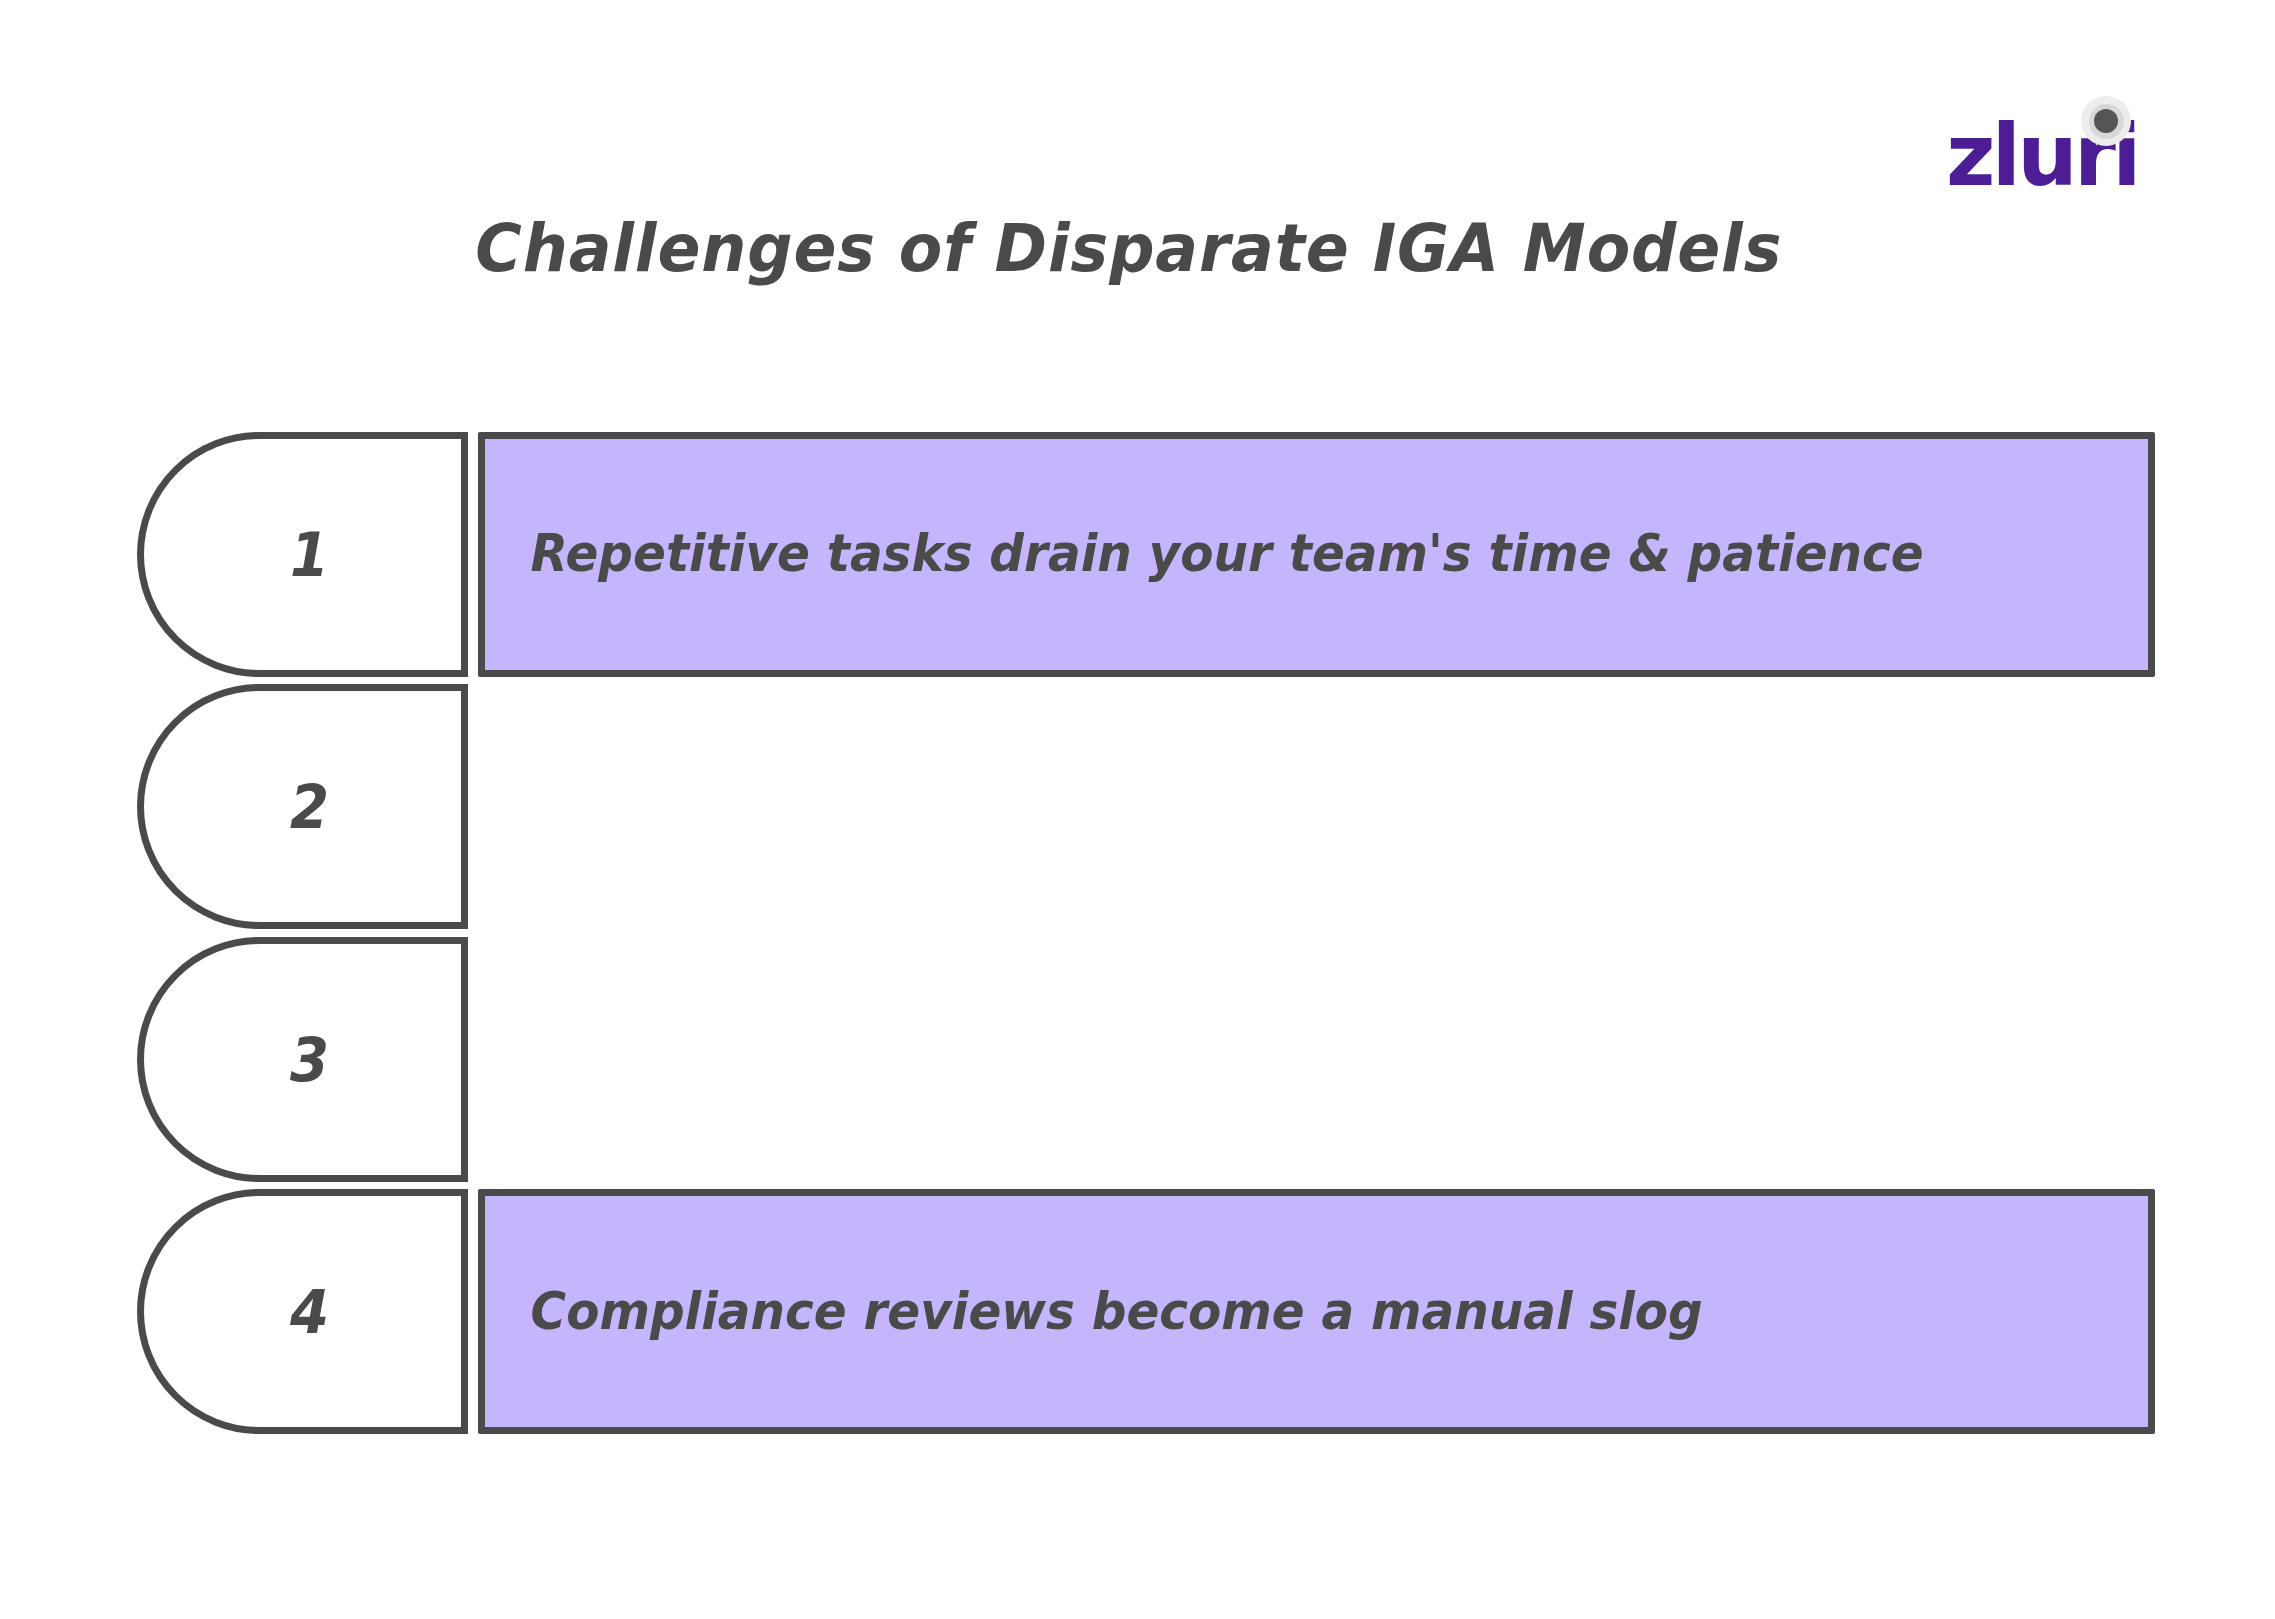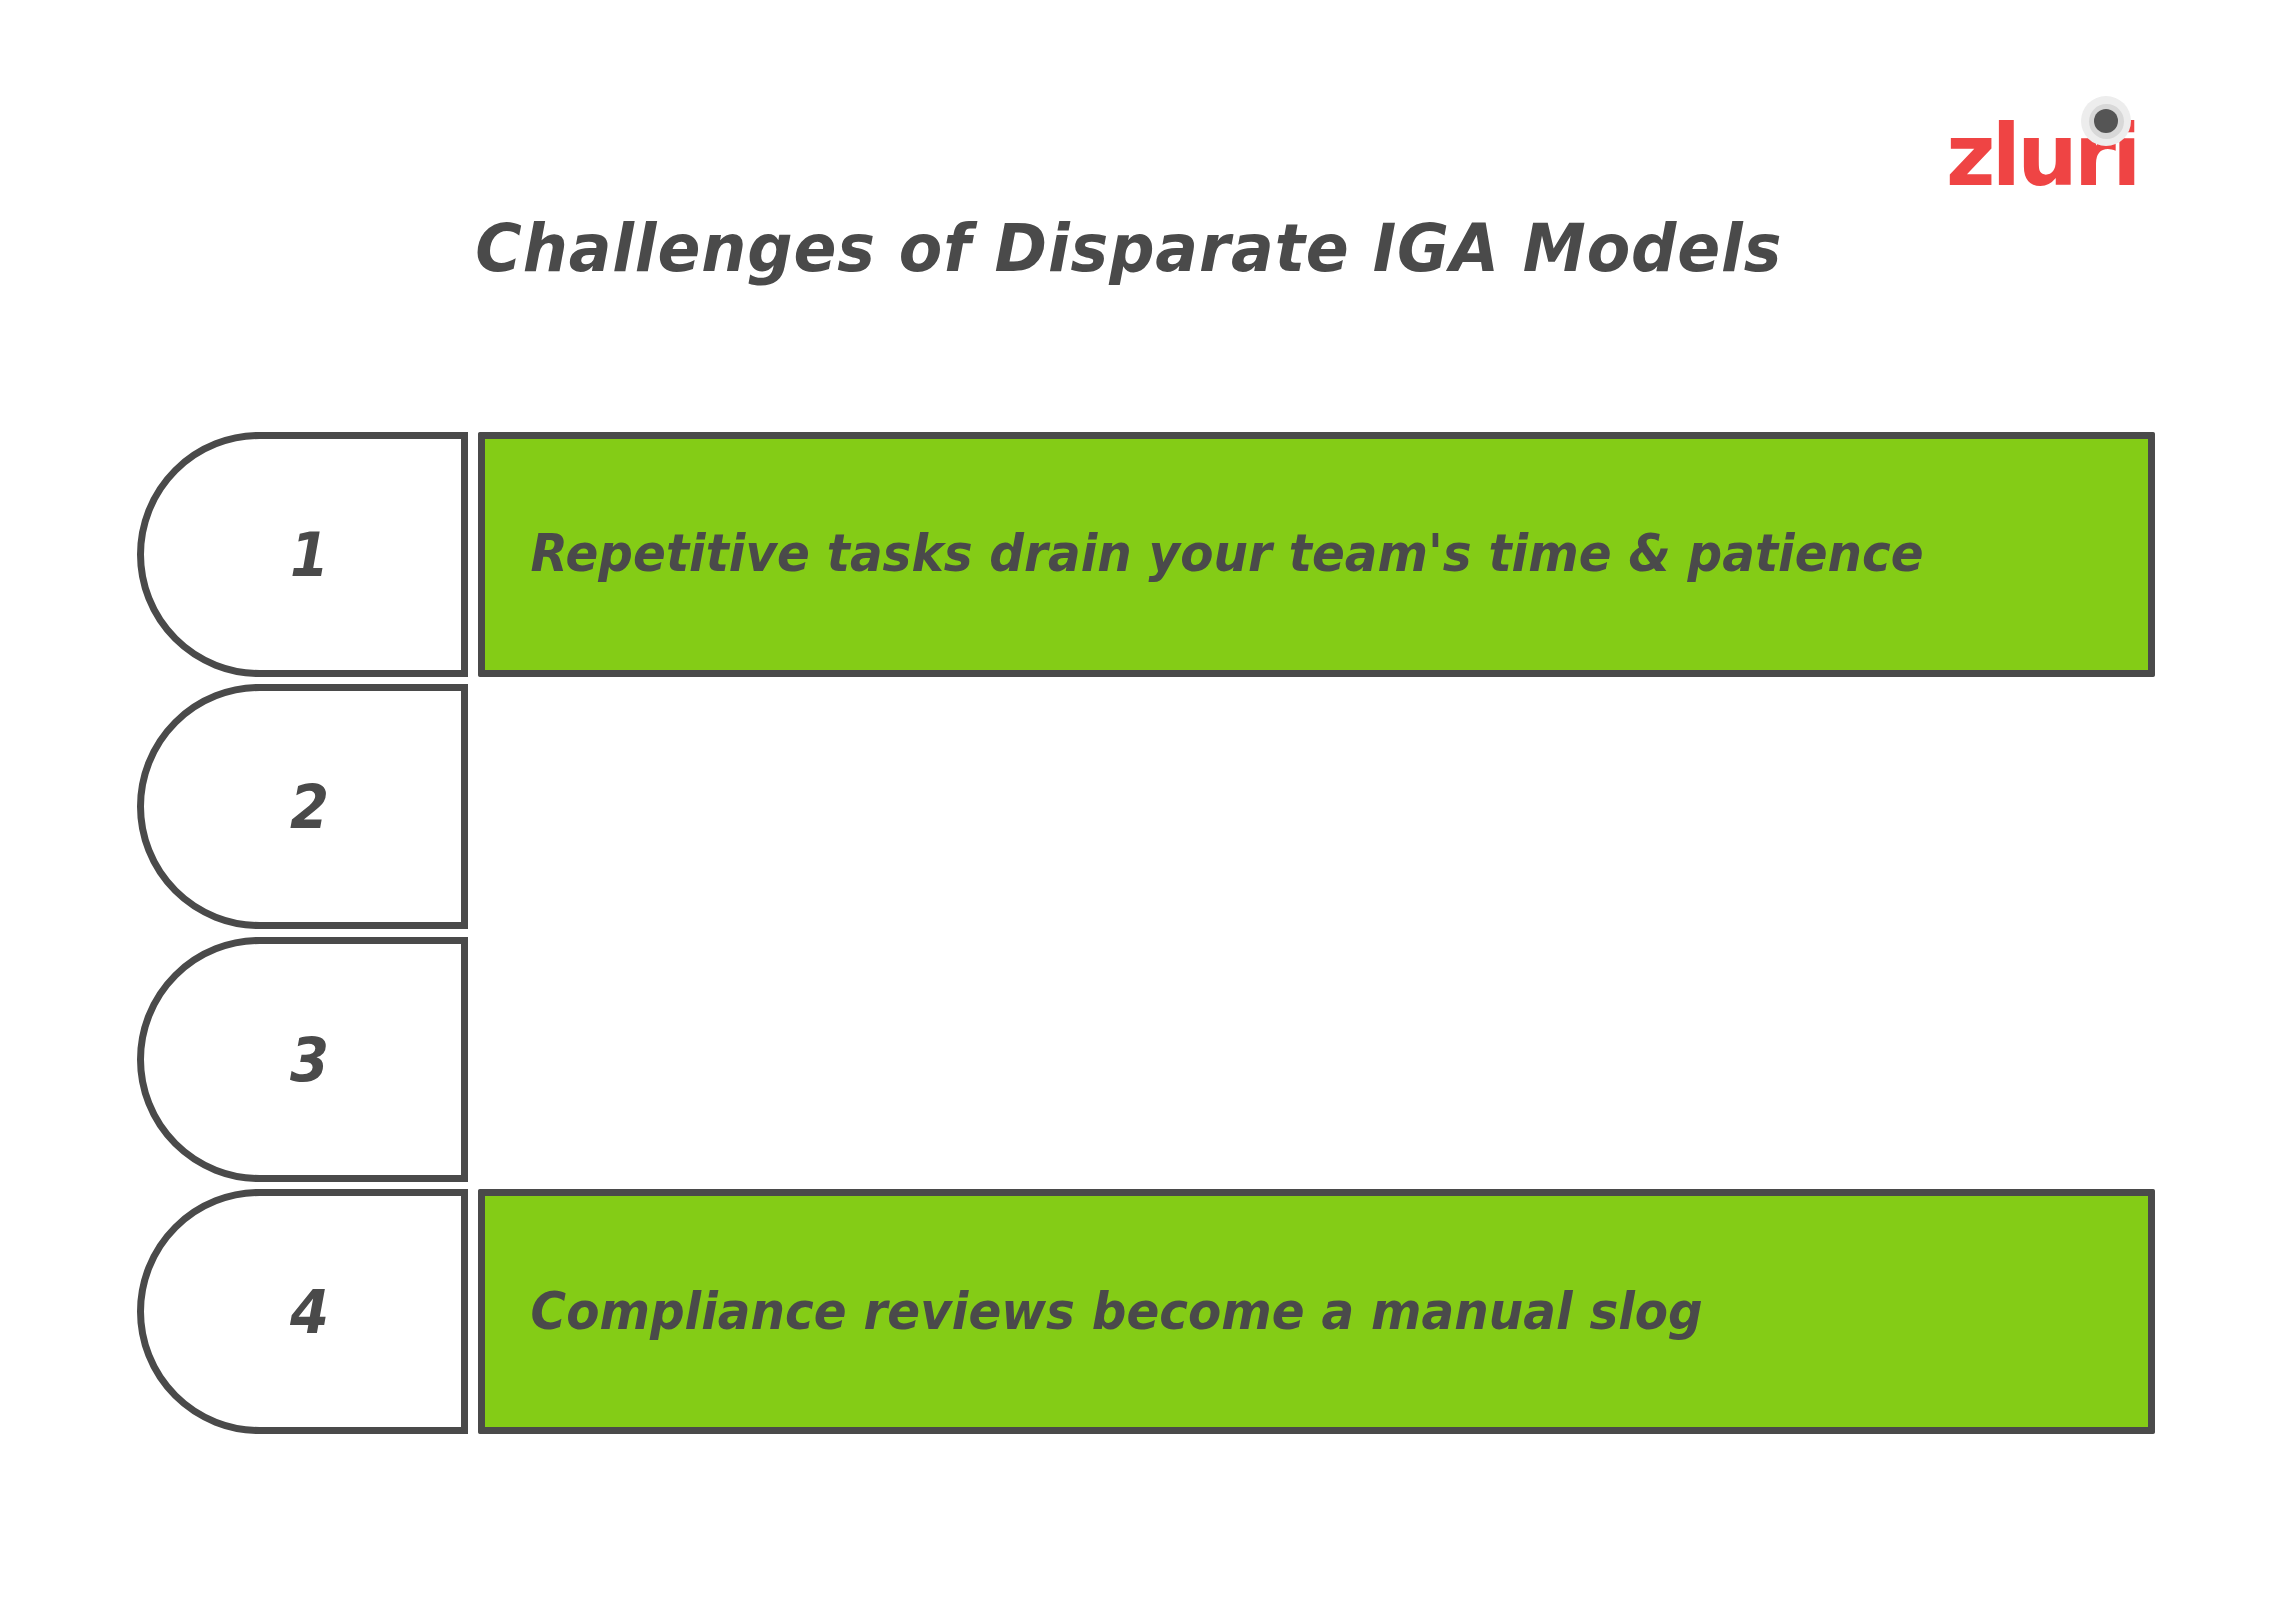--- a/index.html
+++ b/index.html
@@ -27,21 +27,21 @@
     height: 100px;
   }
   #logo-wordmark {
     position: absolute;
     left: 0;
     top: 16.6px;
     font-family: "DejaVu Sans", sans-serif;
     font-weight: bold;
     font-size: 85px;
     letter-spacing: -3.7px;
-    color: #ef4444;
+    color: #4c1d95;
     line-height: 1;
   }
   #logo-dot {
     position: absolute;
     left: 135px;
     top: 0px;
     width: 50px;
     height: 50px;
     border-radius: 50%;
     background: #ededed;
@@ -123,21 +123,21 @@
 
   .statement-box {
     position: absolute;
     left: 341px;
     top: 0;
     right: 0;
     height: 245px;
     box-sizing: border-box;
     border: 7.4px solid #4a4a4a;
     border-radius: 1.8px;
-    background: #84cc16;
+    background: #c4b5fd;
     display: flex;
     align-items: center;
   }
   .statement-text {
     padding-left: 48px;
     font-family: "DejaVu Sans", sans-serif;
     font-weight: bold;
     font-style: italic;
     font-size: 51px;
     letter-spacing: 0px;

